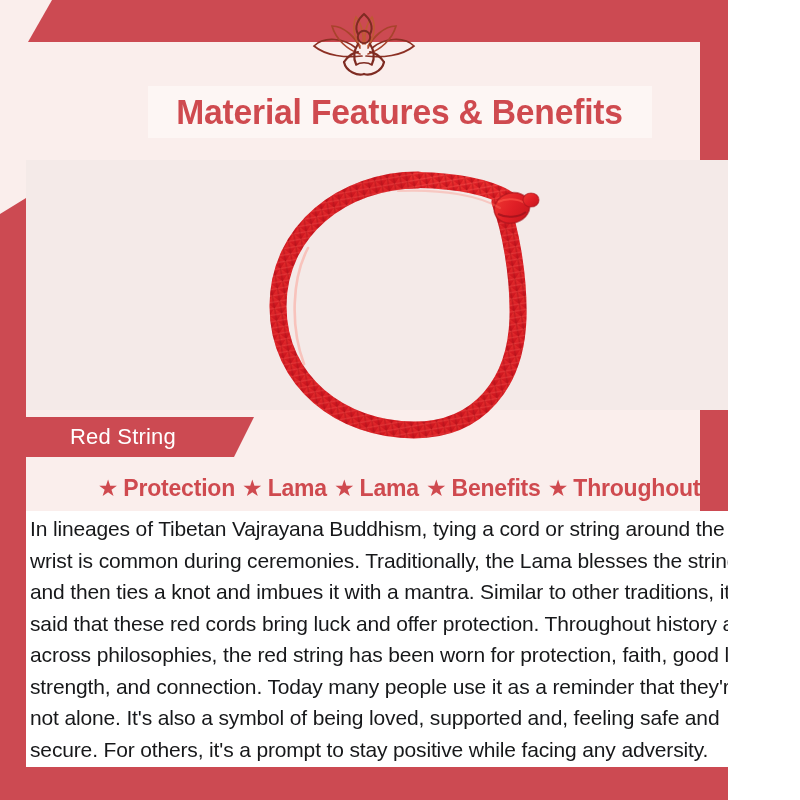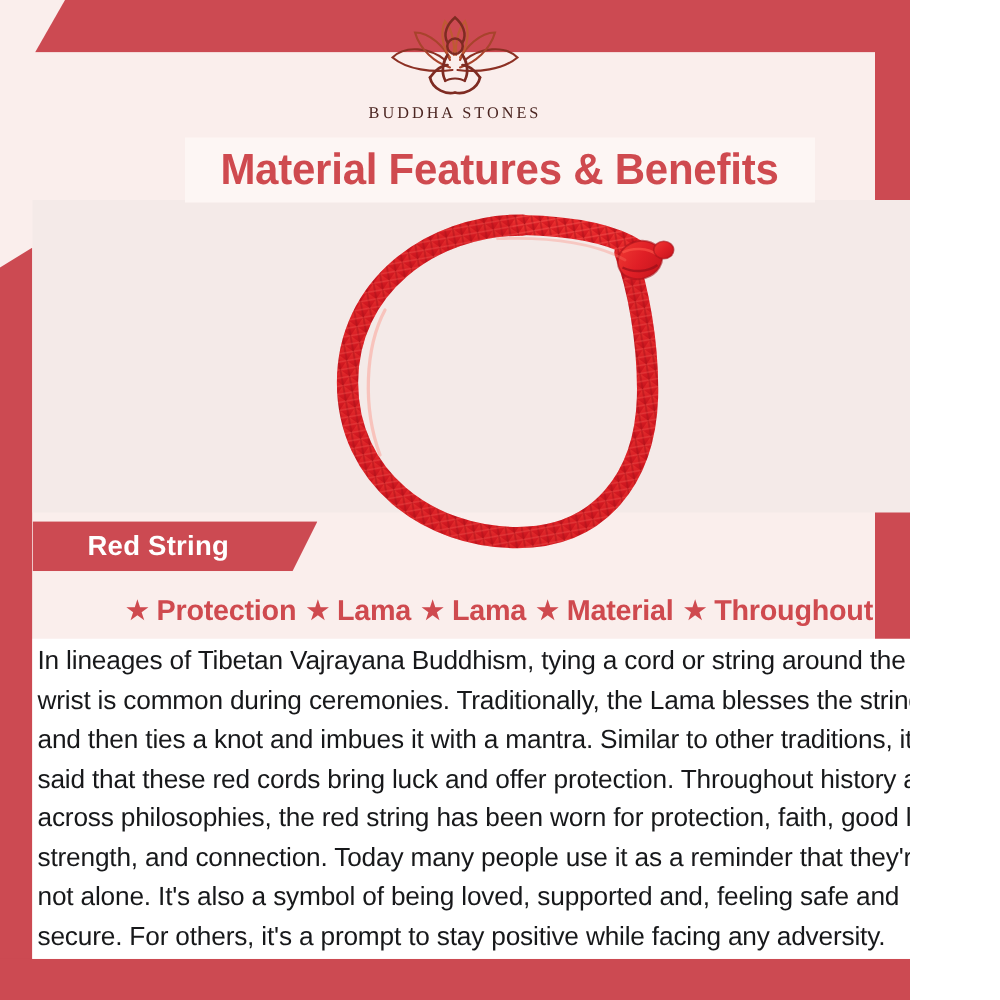--- a/index.html
+++ b/index.html
@@ -58,21 +58,21 @@
     font-family: "Liberation Serif", serif;
     font-size: 13px;
     letter-spacing: 2.4px;
     color: #4a2420;
     font-weight: 400;
   }
 
   
   .title-band {
     position: absolute;
-    left: 148px; top: 110px;
+    left: 148px; top: 86px;
     width: 504px; height: 52px;
     background: #fdf6f4;
     display: flex;
     align-items: center;
     justify-content: center;
     z-index: 4;
   }
   .title-text {
     font-size: 35px;
     font-weight: 700;
@@ -104,21 +104,21 @@
     width: 228px; height: 40px;
     background: #cc4a52;
     clip-path: polygon(0 0, 228px 0, 208px 40px, 0 40px);
     display: flex;
     align-items: center;
     z-index: 5;
   }
   .ribbon-text {
     color: #ffffff;
     font-size: 22px;
-    font-weight: 700;
+    font-weight: 400;
     padding-left: 44px;
     letter-spacing: 0.2px;
   }
 
   
   .benefits {
     position: absolute;
     left: 26px; top: 465px;
     width: 746px; height: 46px;
     display: flex;
@@ -268,21 +268,21 @@
     <div class="benefit">
       <span class="star">★</span>
       <span class="benefit-label">Lama</span>
     </div>
     <div class="benefit">
       <span class="star">★</span>
       <span class="benefit-label">Lama</span>
     </div>
     <div class="benefit">
       <span class="star">★</span>
-      <span class="benefit-label">Material</span>
+      <span class="benefit-label">Benefits</span>
     </div>
     <div class="benefit">
       <span class="star">★</span>
       <span class="benefit-label">Throughout</span>
     </div>
   </div>
 
   <div class="body-panel"></div>
   <p class="body-text">In lineages of Tibetan Vajrayana Buddhism, tying a cord or string around the wrist is common during ceremonies. Traditionally, the Lama blesses the string and then ties a knot and imbues it with a mantra. Similar to other traditions, it's said that these red cords bring luck and offer protection. Throughout history and across philosophies, the red string has been worn for protection, faith, good luck, strength, and connection. Today many people use it as a reminder that they're not alone. It's also a symbol of being loved, supported and, feeling safe and secure. For others, it's a prompt to stay positive while facing any adversity.</p>
 

